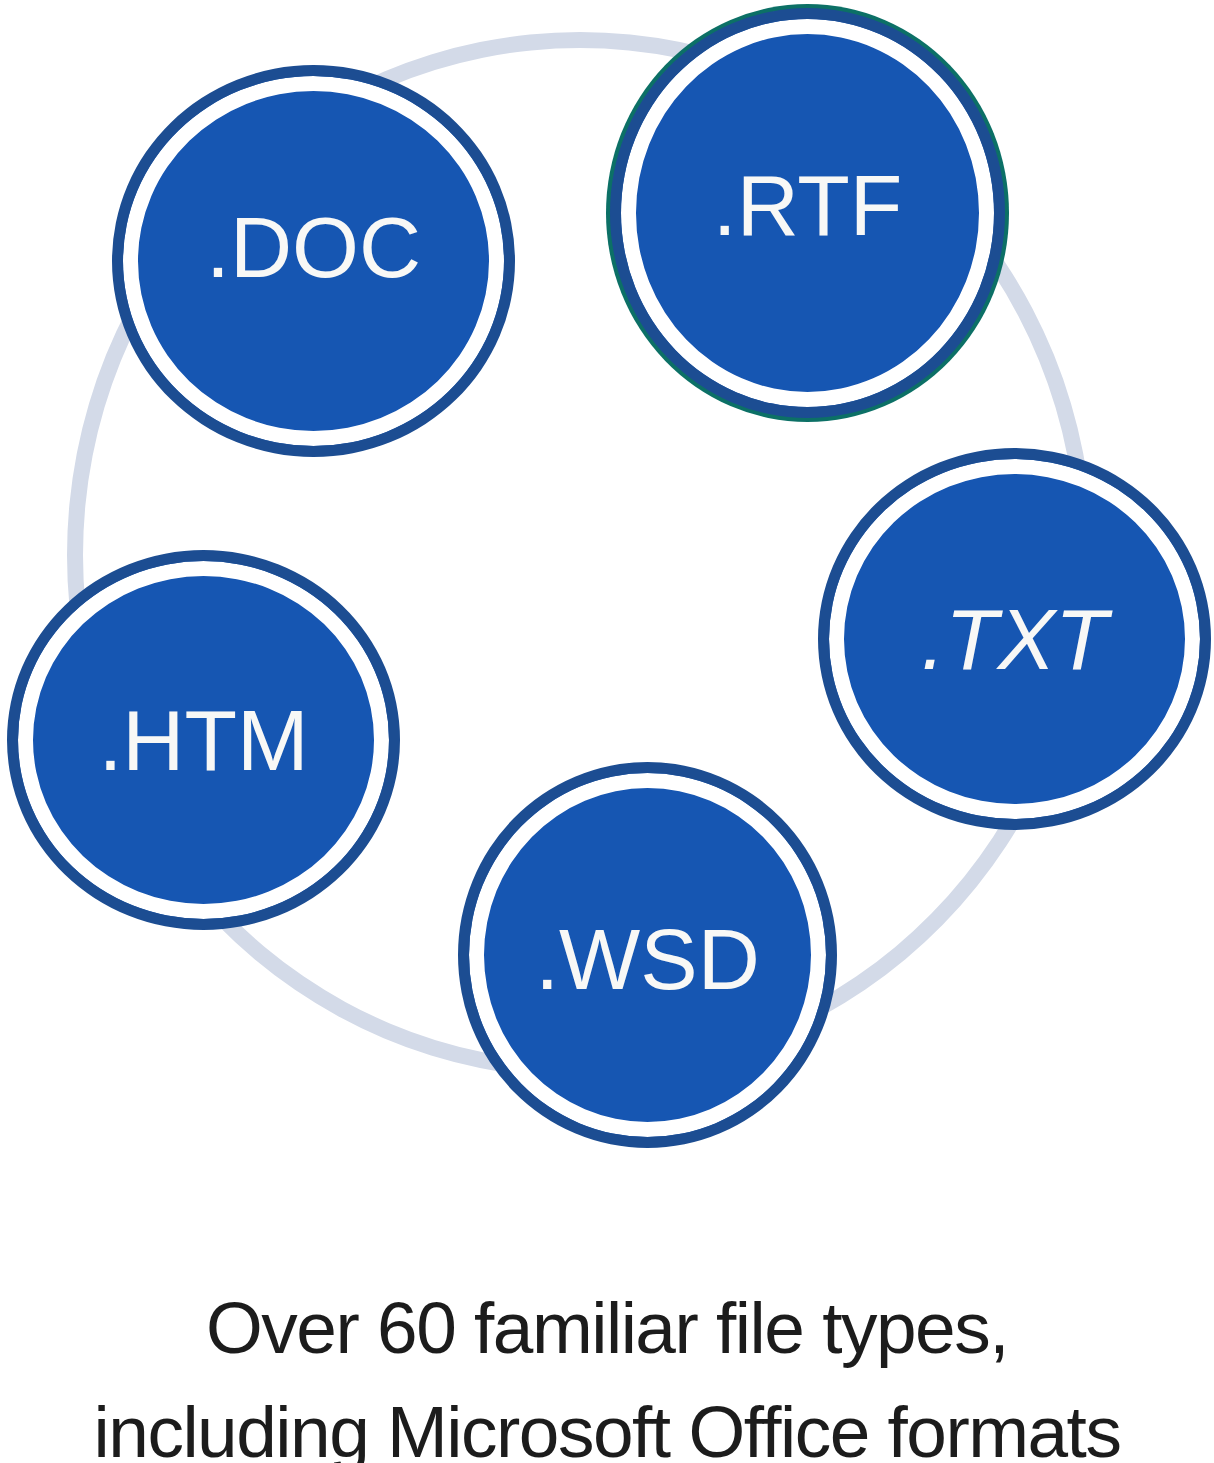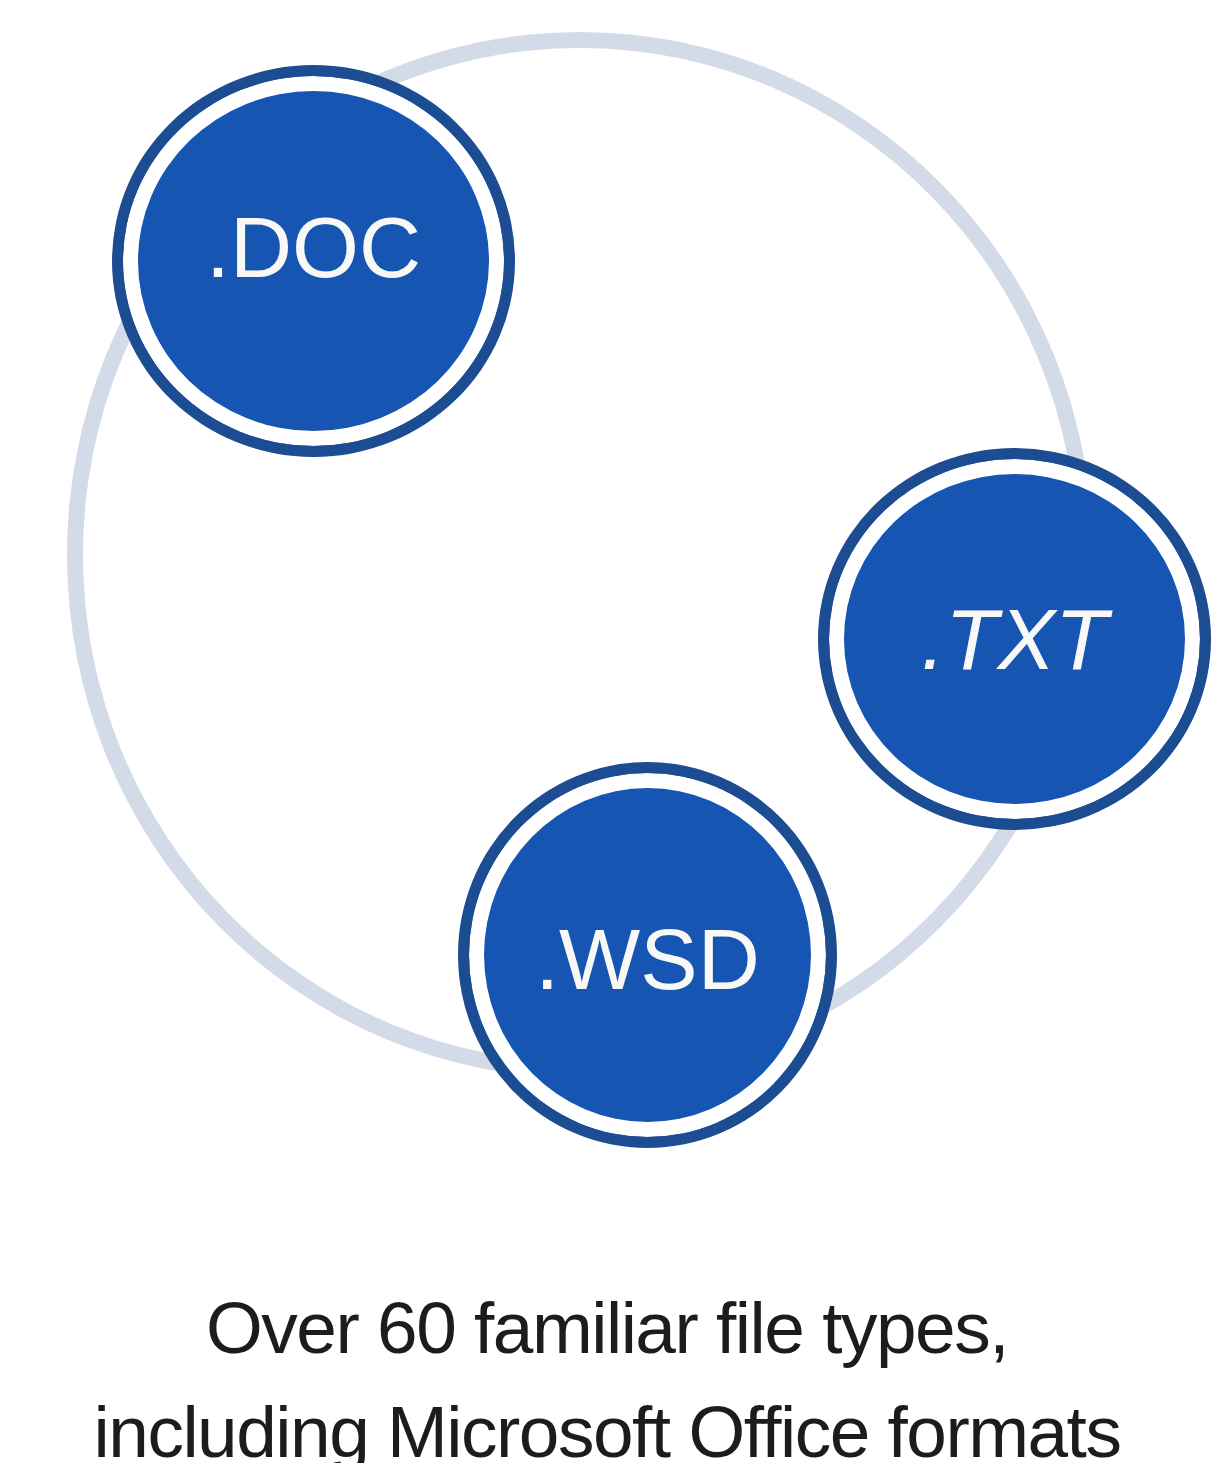--- a/index.html
+++ b/index.html
@@ -76,25 +76,31 @@
 <body>
 
 <div class="canvas">
 
   <div class="bg-ring"></div>
 
   <div class="ftc ftc-doc">
     <span class="label">.DOC</span>
   </div>
 
+  <div class="ftc ftc-rtf">
+    <span class="label">.RTF</span>
+  </div>
 
   <div class="ftc ftc-txt">
     <span class="label">.TXT</span>
   </div>
 
+  <div class="ftc ftc-htm">
+    <span class="label">.HTM</span>
+  </div>
 
   <div class="ftc ftc-wsd">
     <span class="label">.WSD</span>
   </div>
 
   <div class="caption">
     <span class="line">Over 60 familiar file types,</span>
     <span class="line">including Microsoft Office formats</span>
   </div>
 

